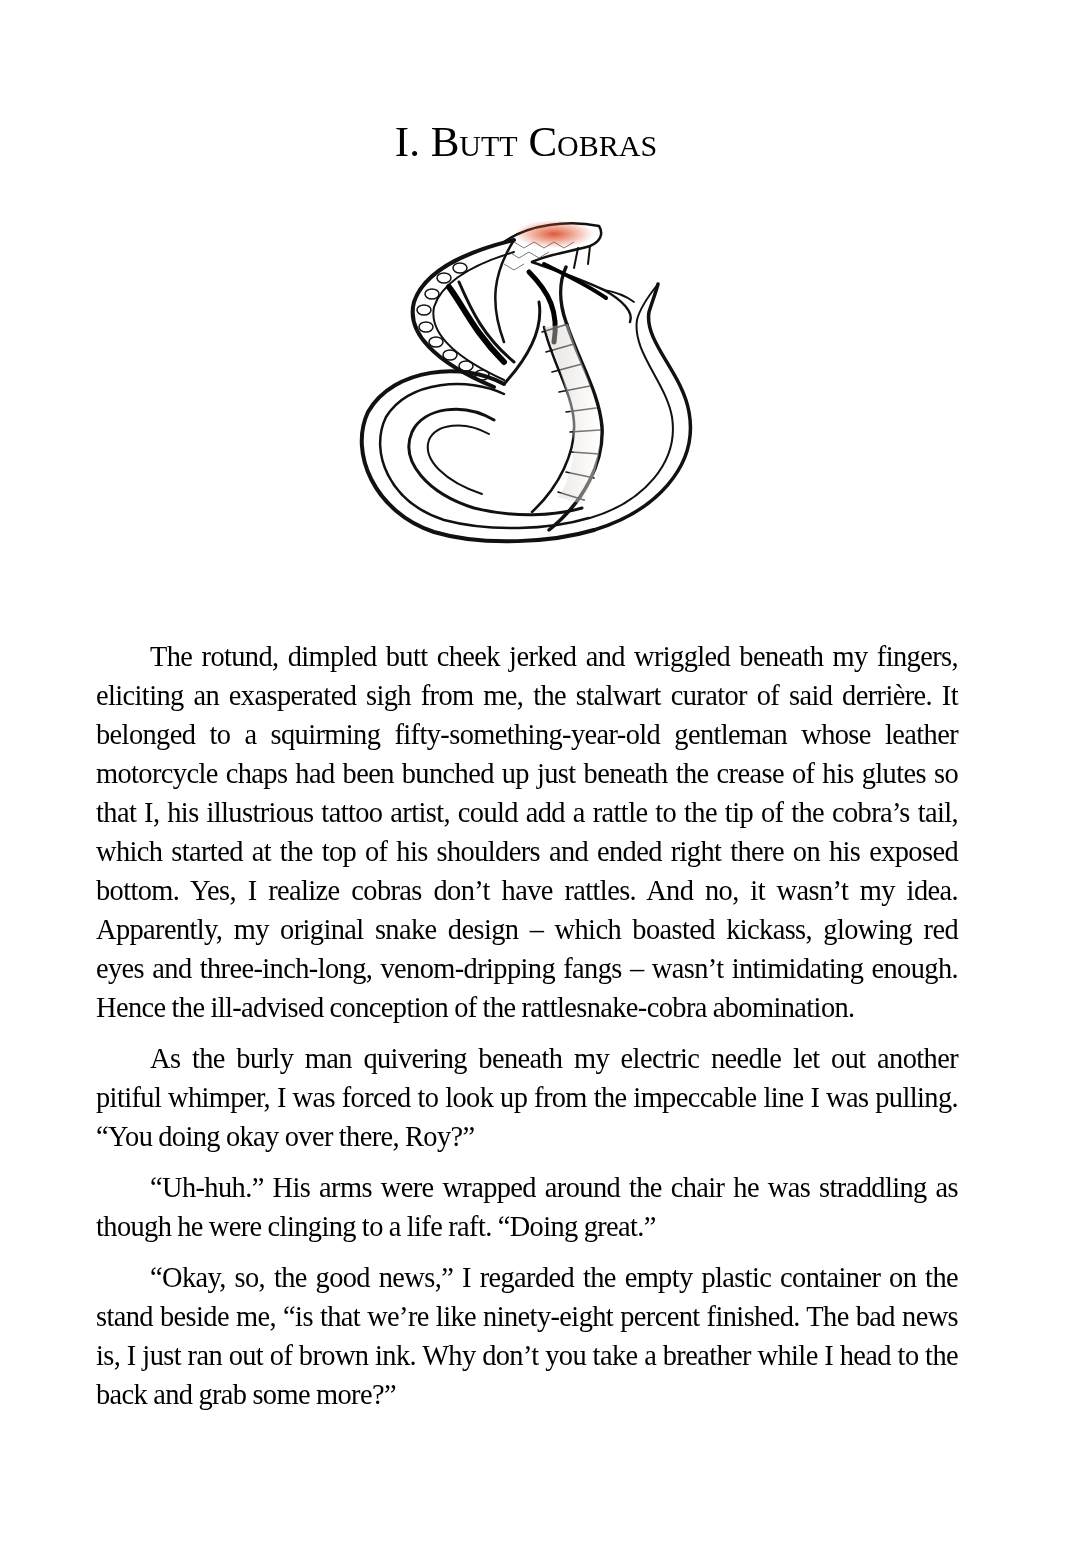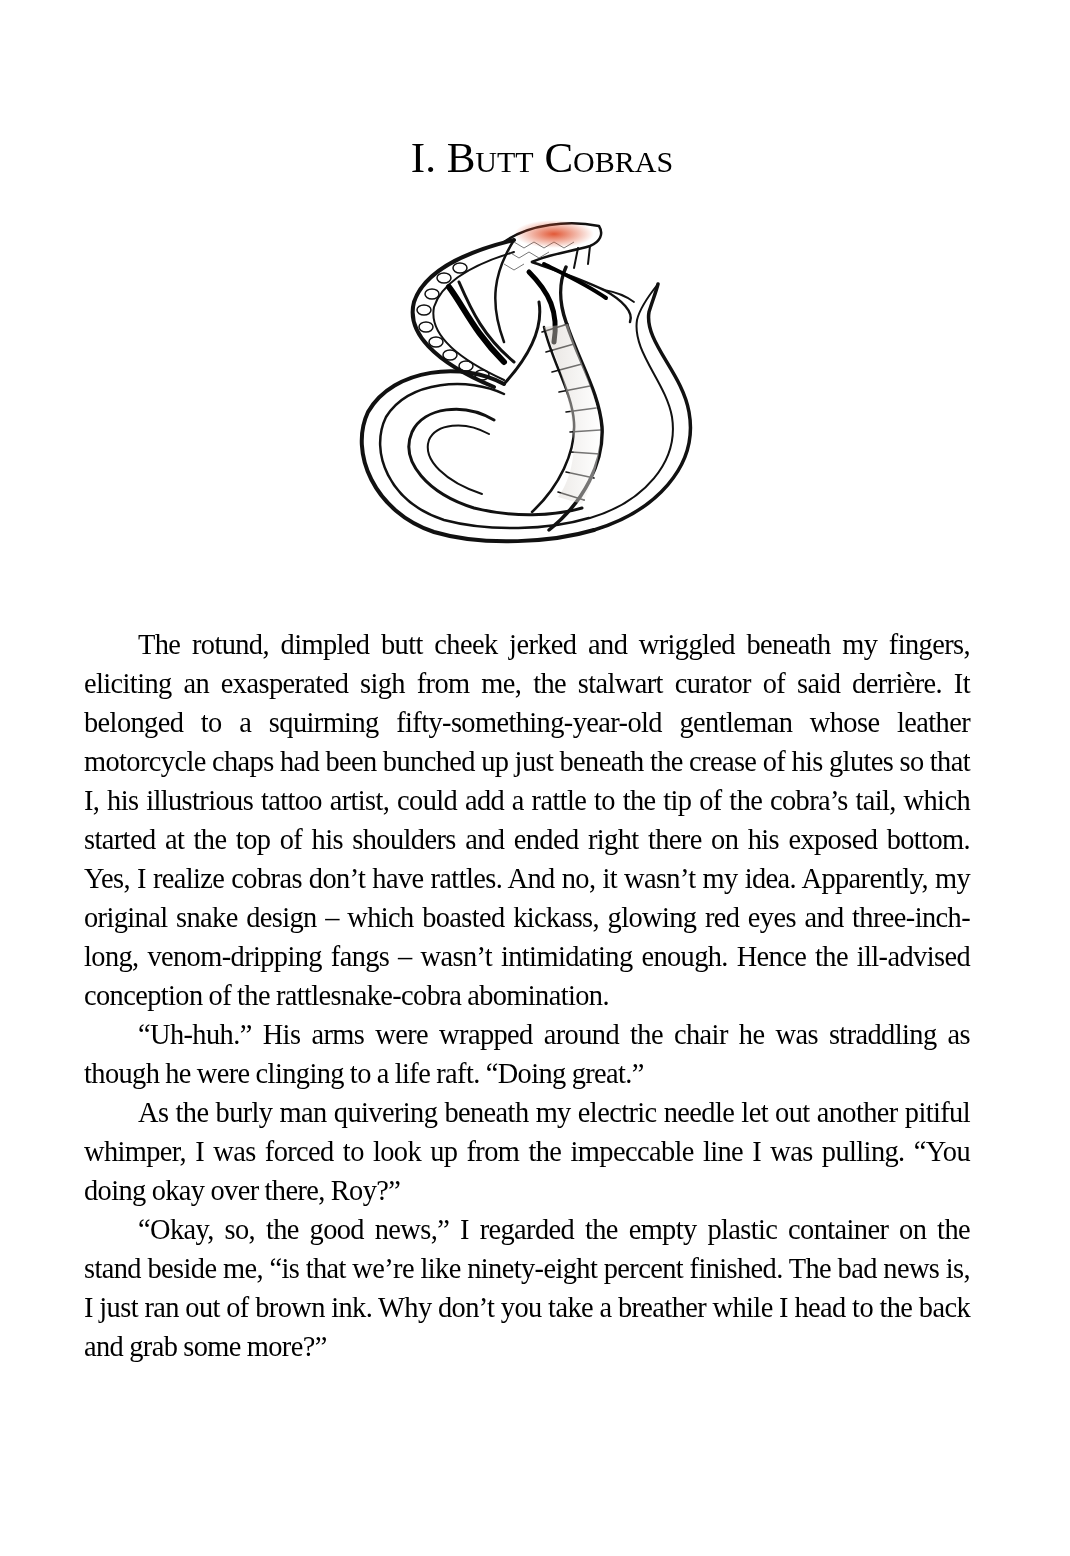--- a/index.html
+++ b/index.html
@@ -17,21 +17,21 @@
   }
   .chapter-title {
     position: absolute;
     top: 116px;
     left: 0;
     width: 1052px;
     text-align: center;
     font-size: 43px;
     line-height: 52px;
     font-weight: normal;
-    margin: 16px;
+    margin: 0;
     letter-spacing: 0;
   }
   .chapter-title .sc {
     font-variant: small-caps;
   }
   .illustration {
     position: absolute;
     left: 354px;
     top: 212px;
     width: 344px;
@@ -42,21 +42,21 @@
     left: 84px;
     top: 625px;
     width: 886px;
     font-size: 28.4px;
     line-height: 39px;
     text-align: justify;
     letter-spacing: -0.6px;
     word-spacing: -0.5px;
   }
   .body-text p {
-    margin: 0;
+    margin: 12px;
     text-indent: 54px;
   }
 </style>
 </head>
 <body>
 
 <h1 class="chapter-title"><span>I.</span> <span class="sc">Butt Cobras</span></h1>
 
 <div class="illustration">
   <svg width="344" height="340" viewBox="0 0 344 340" xmlns="http://www.w3.org/2000/svg">
@@ -134,16 +134,16 @@
     </g>
 
     <ellipse cx="200" cy="22" rx="40" ry="14" fill="url(#headGlow)"></ellipse>
 
     <path d="M190 115 C205 150 218 190 220 230 C220 255 212 275 204 285 L228 292 C240 270 248 240 246 215 C243 180 225 150 214 112 Z" fill="url(#bellyShade)" opacity="0.45"></path>
   </svg>
 </div>
 
 <div class="body-text">
   <p>The rotund, dimpled butt cheek jerked and wriggled beneath my fingers, eliciting an exasperated sigh from me, the stalwart curator of said derrière. It belonged to a squirming fifty-something-year-old gentleman whose leather motorcycle chaps had been bunched up just beneath the crease of his glutes so that I, his illustrious tattoo artist, could add a rattle to the tip of the cobra’s tail, which started at the top of his shoulders and ended right there on his exposed bottom. Yes, I realize cobras don’t have rattles. And no, it wasn’t my idea. Apparently, my original snake design – which boasted kickass, glowing red eyes and three-inch-long, venom-dripping fangs – wasn’t intimidating enough. Hence the ill-advised conception of the rattlesnake-cobra abomination.</p>
+  <p>As the burly man quivering beneath my electric needle let out another pitiful whimper, I was forced to look up from the impeccable line I was pulling. “You doing okay over there, Roy?”</p>
   <p>“Uh-huh.” His arms were wrapped around the chair he was straddling as though he were clinging to a life raft. “Doing great.”</p>
-  <p>As the burly man quivering beneath my electric needle let out another pitiful whimper, I was forced to look up from the impeccable line I was pulling. “You doing okay over there, Roy?”</p>
   <p>“Okay, so, the good news,” I regarded the empty plastic container on the stand beside me, “is that we’re like ninety-eight percent finished. The bad news is, I just ran out of brown ink. Why don’t you take a breather while I head to the back and grab some more?”</p>
 </div>
 
 </body></html>

